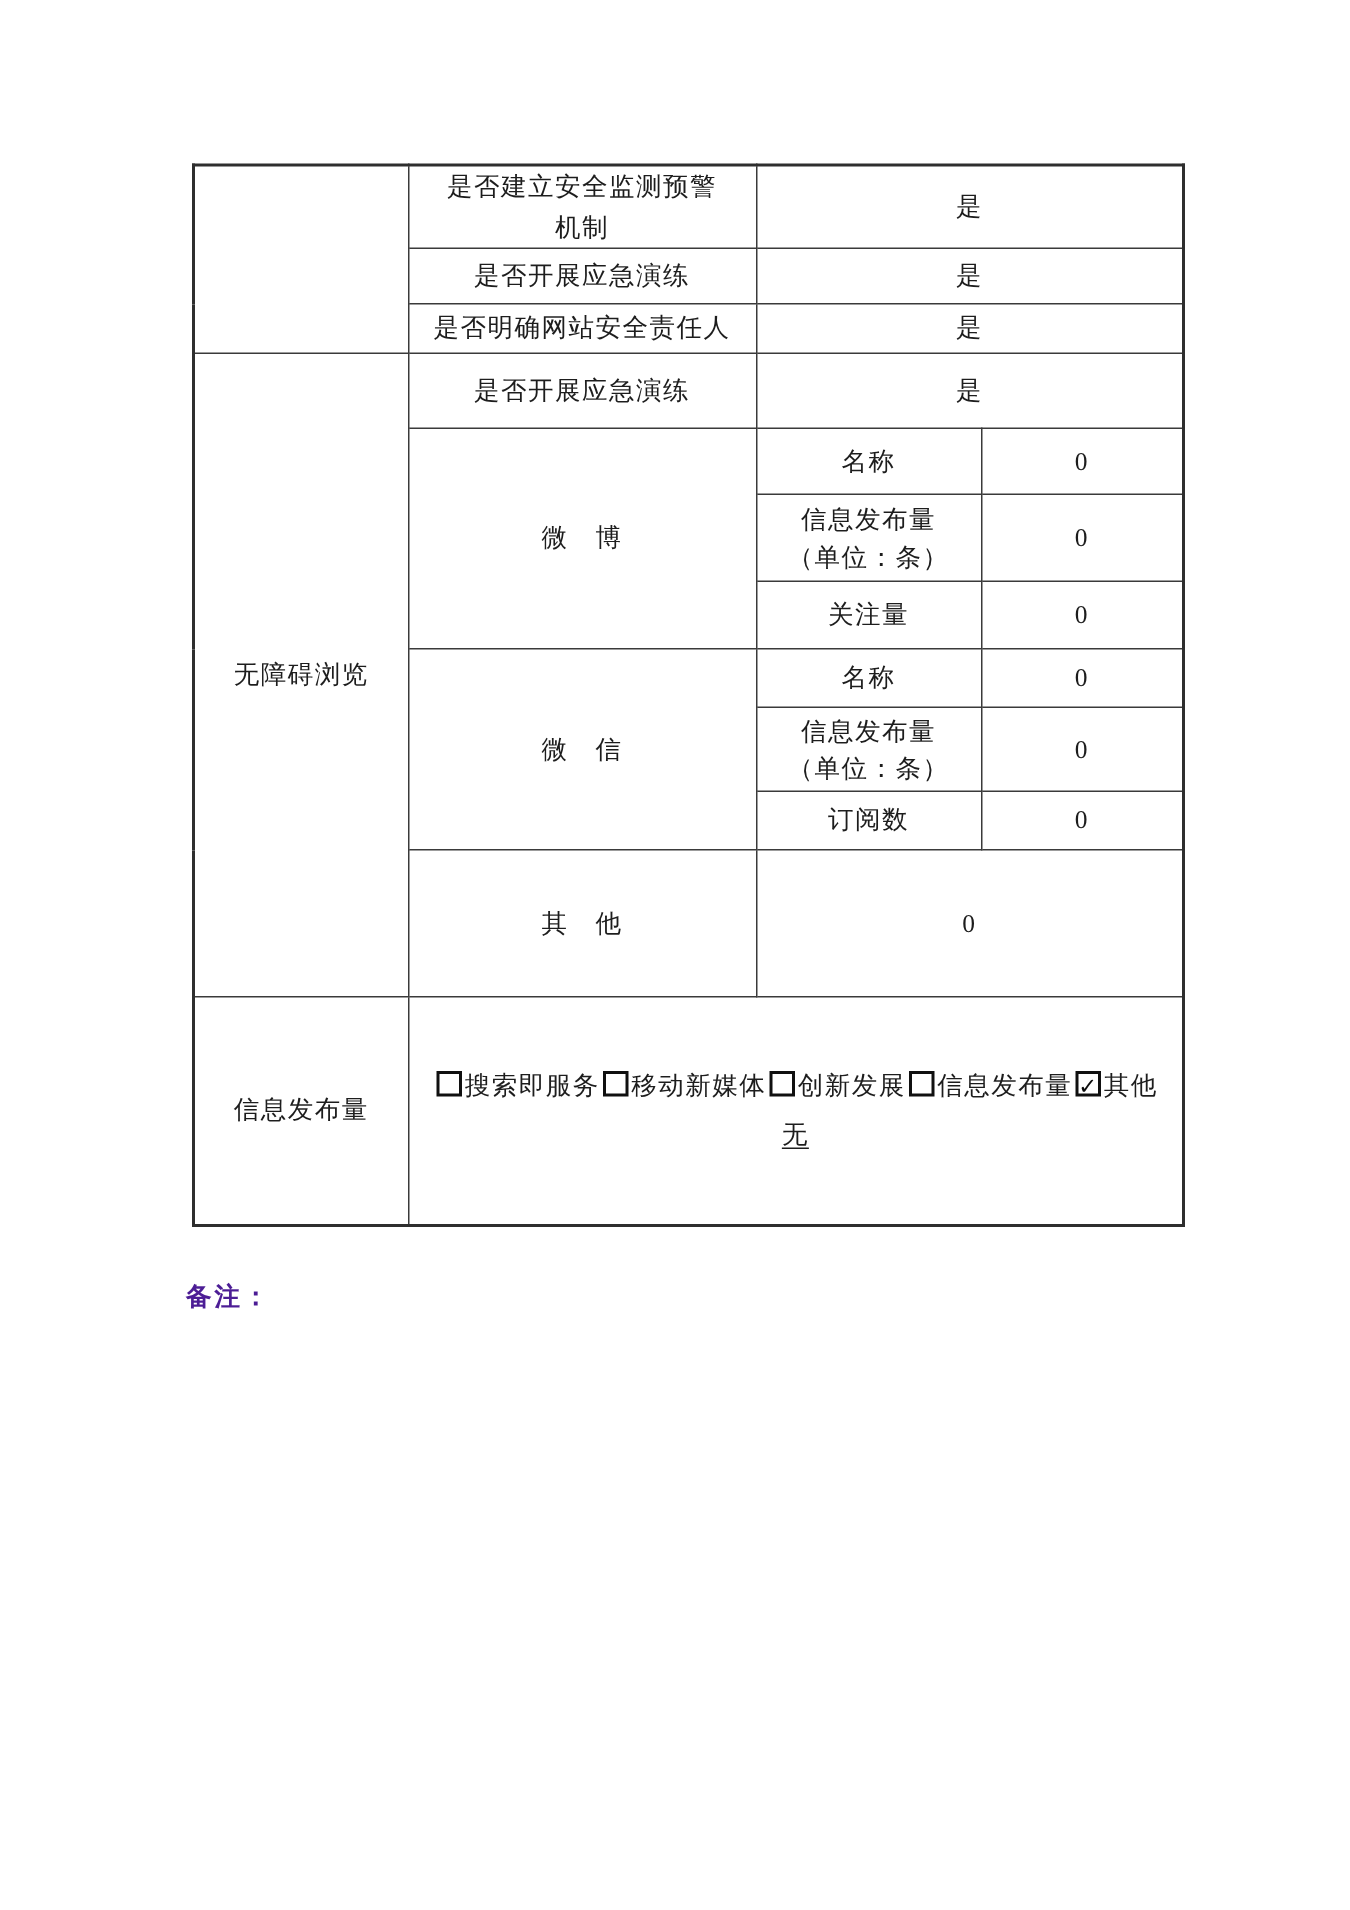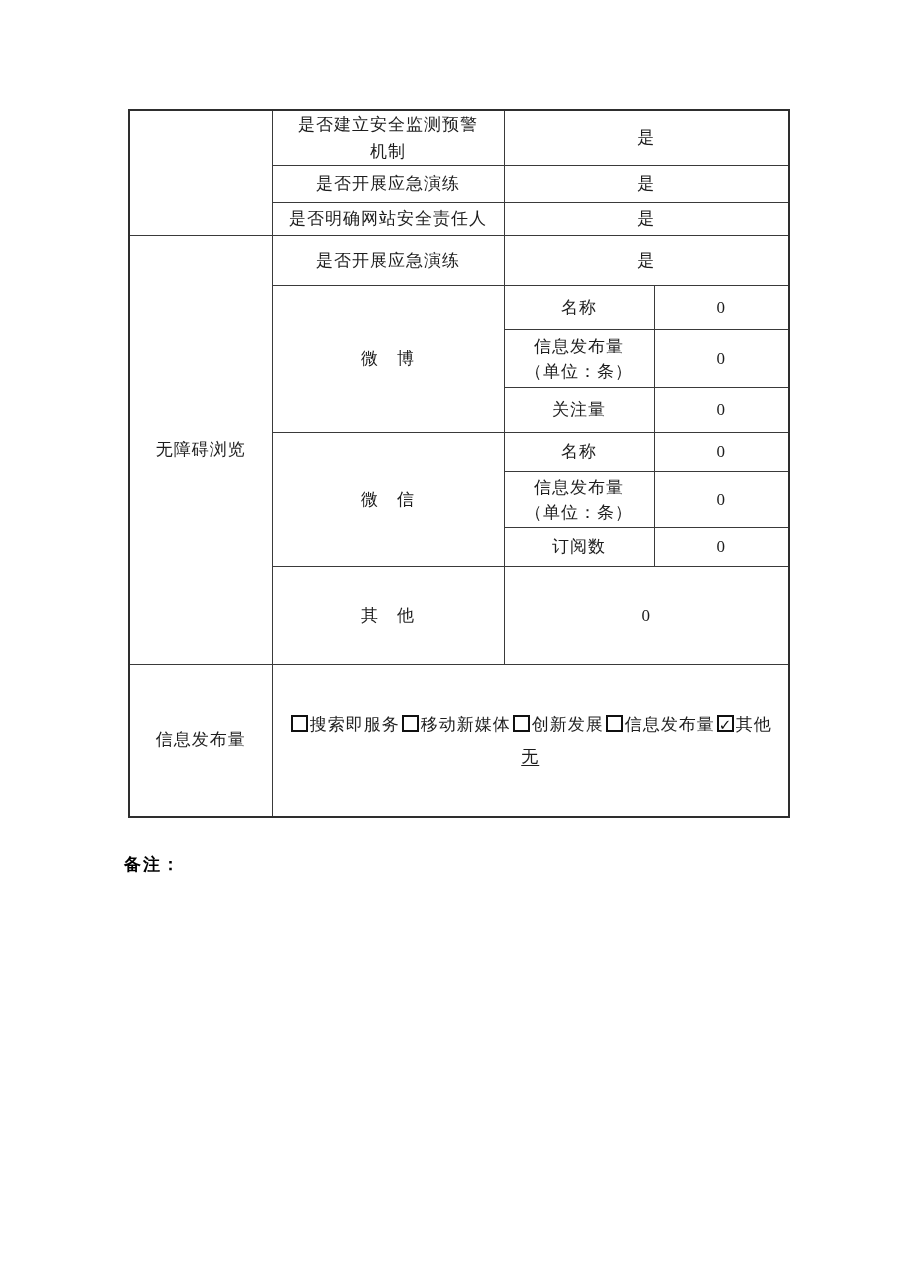--- a/index.html
+++ b/index.html
@@ -50,21 +50,21 @@
   }
   .cb-label{letter-spacing:1px;font-family:Liberation Mono, monospace;}
   .other-text{
     text-decoration:underline;
     text-underline-offset:3px;
   }
   .remarks{
     position:absolute;left:124px;top:853px;
     font-size:17px;font-weight:bold;letter-spacing:2px;
     font-family:"Liberation Sans","DejaVu Sans",sans-serif;
-    color:#000000;
+    color:#4c1d95;
   }
   .pageno{
     position:absolute;left:0;top:1183px;width:100%;
     text-align:center;font-size:18px;color:#222222;
   }
 </style>
 </head>
 <body>
 
 <div class="page">

